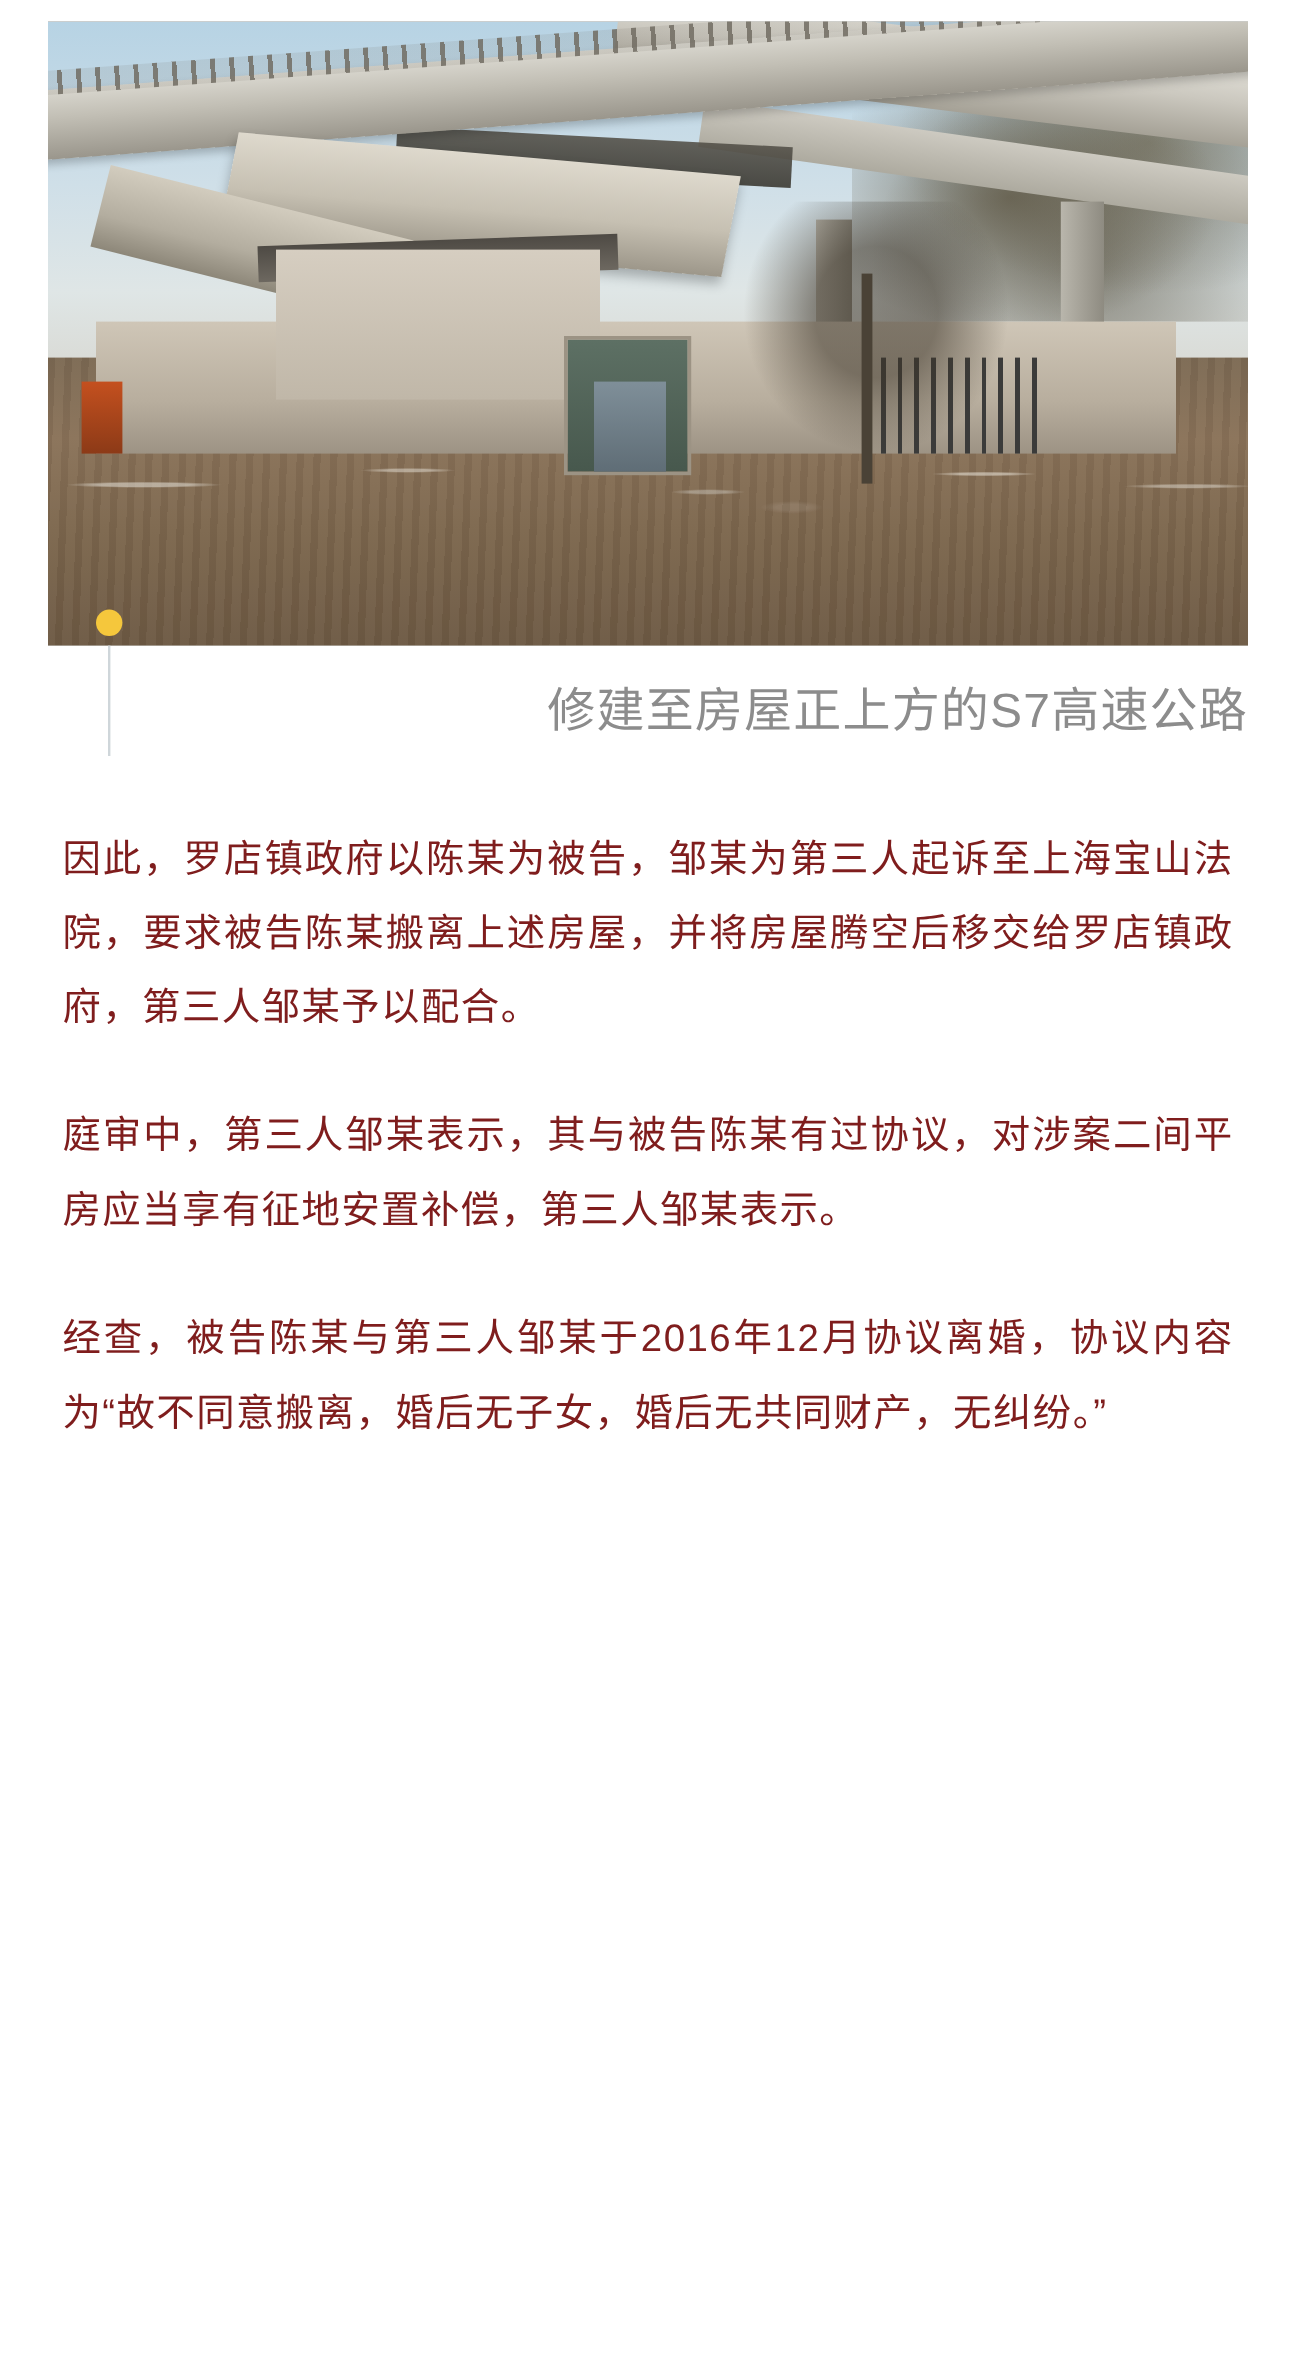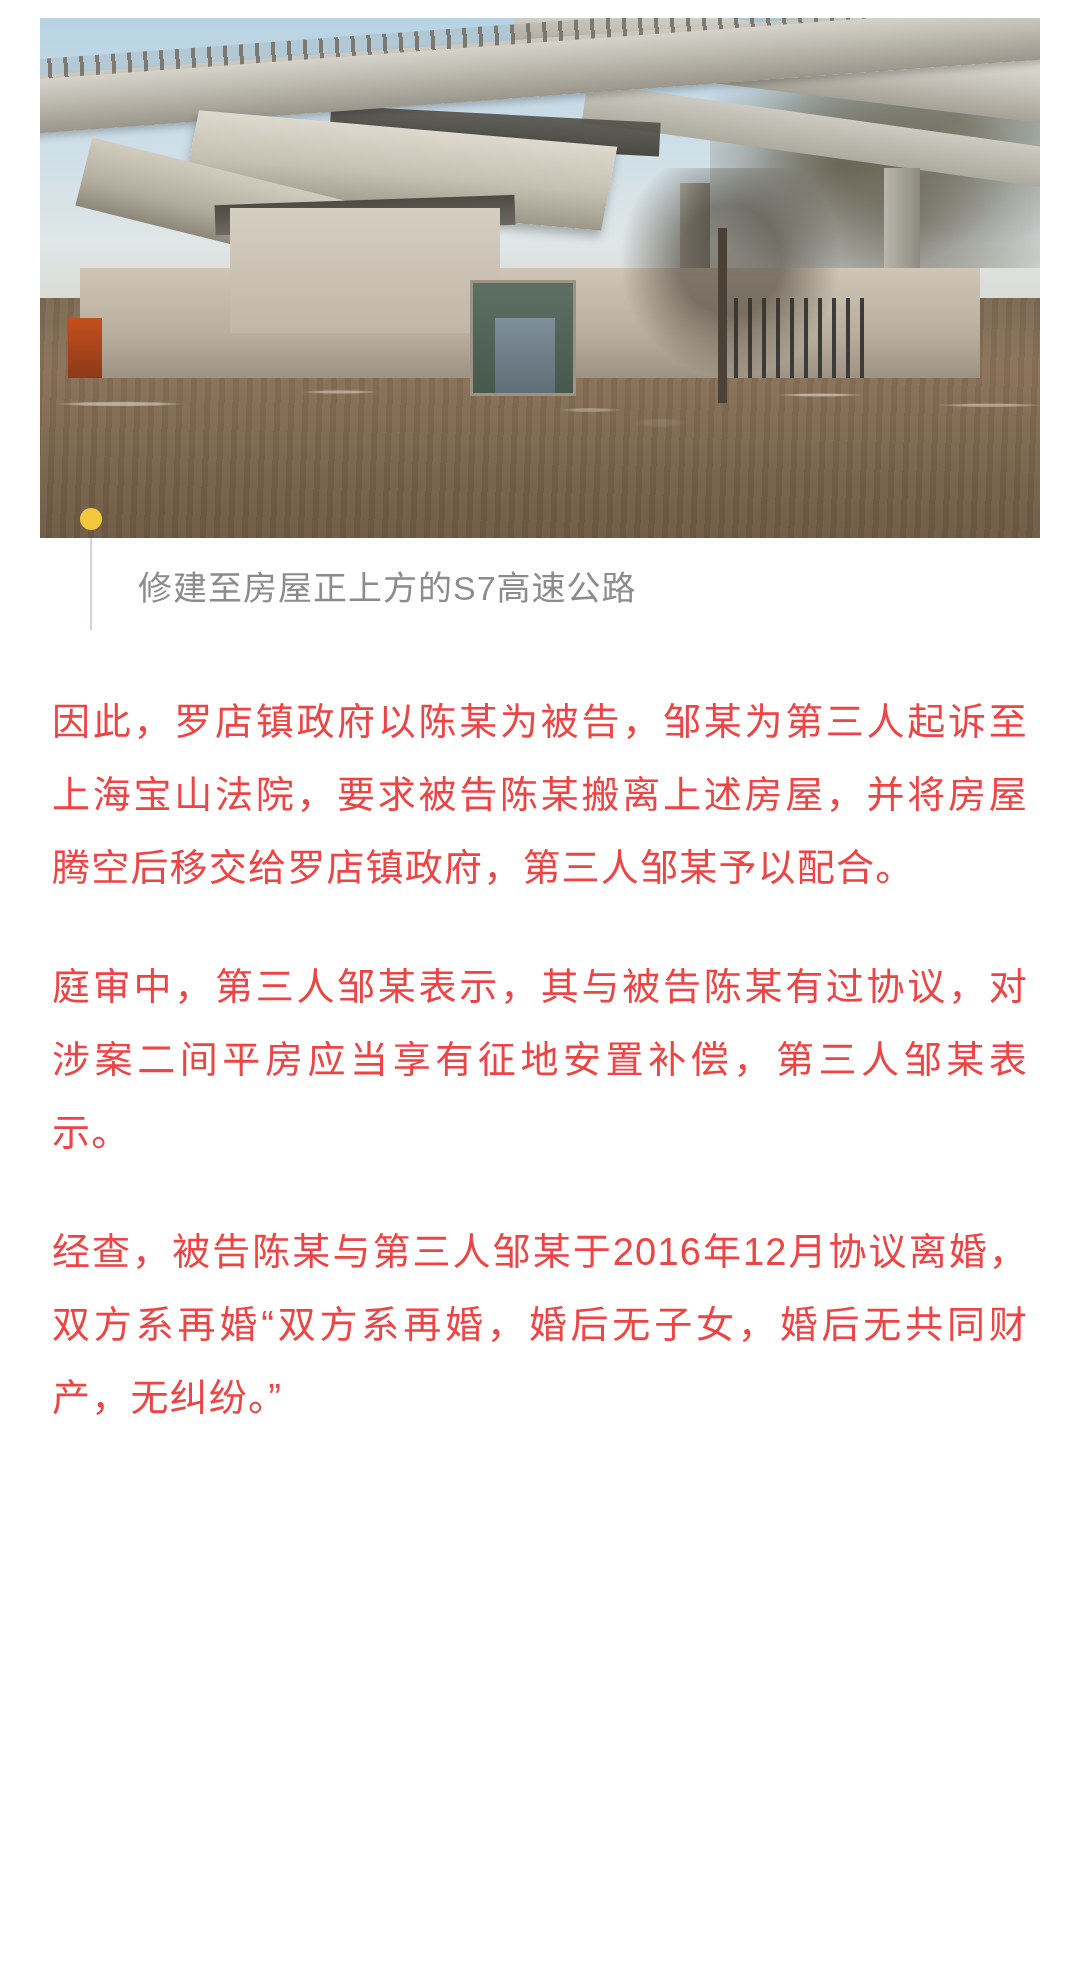--- a/index.html
+++ b/index.html
@@ -237,34 +237,35 @@
   .caption-dot {
     position: absolute;
     left: 40px;
     top: -30px;
     width: 22px;
     height: 22px;
     border-radius: 50%;
     background: #f5c73c;
   }
   .caption-text {
-    font-size: 34px;
+    font-size: 40px;
     line-height: 1.45;
     color: #8c8c8c;
     letter-spacing: 1px;
+    text-align: right;
   }
 
   
   .body {
     padding: 52px 52px 60px 52px;
   }
   .para {
-    font-size: 38px;
+    font-size: 32px;
     line-height: 1.92;
-    color: #ef4444;
+    color: #7f1d1d;
     letter-spacing: 1.2px;
     margin: 0 0 46px 0;
     text-align: justify;
   }
   .para:last-child { margin-bottom: 0; }
 </style>
 </head>
 <body>
 
 <div class="page">
@@ -299,16 +300,16 @@
     <div class="caption-inner">
       <span class="caption-dot"></span>
       <span class="caption-rule"></span>
       <figcaption class="caption-text">修建至房屋正上方的S7高速公路</figcaption>
     </div>
   </div>
 
   <div class="body">
     <p class="para">因此，罗店镇政府以陈某为被告，邹某为第三人起诉至上海宝山法院，要求被告陈某搬离上述房屋，并将房屋腾空后移交给罗店镇政府，第三人邹某予以配合。</p>
     <p class="para">庭审中，第三人邹某表示，其与被告陈某有过协议，对涉案二间平房应当享有征地安置补偿，第三人邹某表示。</p>
-    <p class="para">经查，被告陈某与第三人邹某于2016年12月协议离婚，双方系再婚“双方系再婚，婚后无子女，婚后无共同财产，无纠纷。”</p>
+    <p class="para">经查，被告陈某与第三人邹某于2016年12月协议离婚，协议内容为“故不同意搬离，婚后无子女，婚后无共同财产，无纠纷。”</p>
   </div>
 
 </div>
 
 </body></html>

